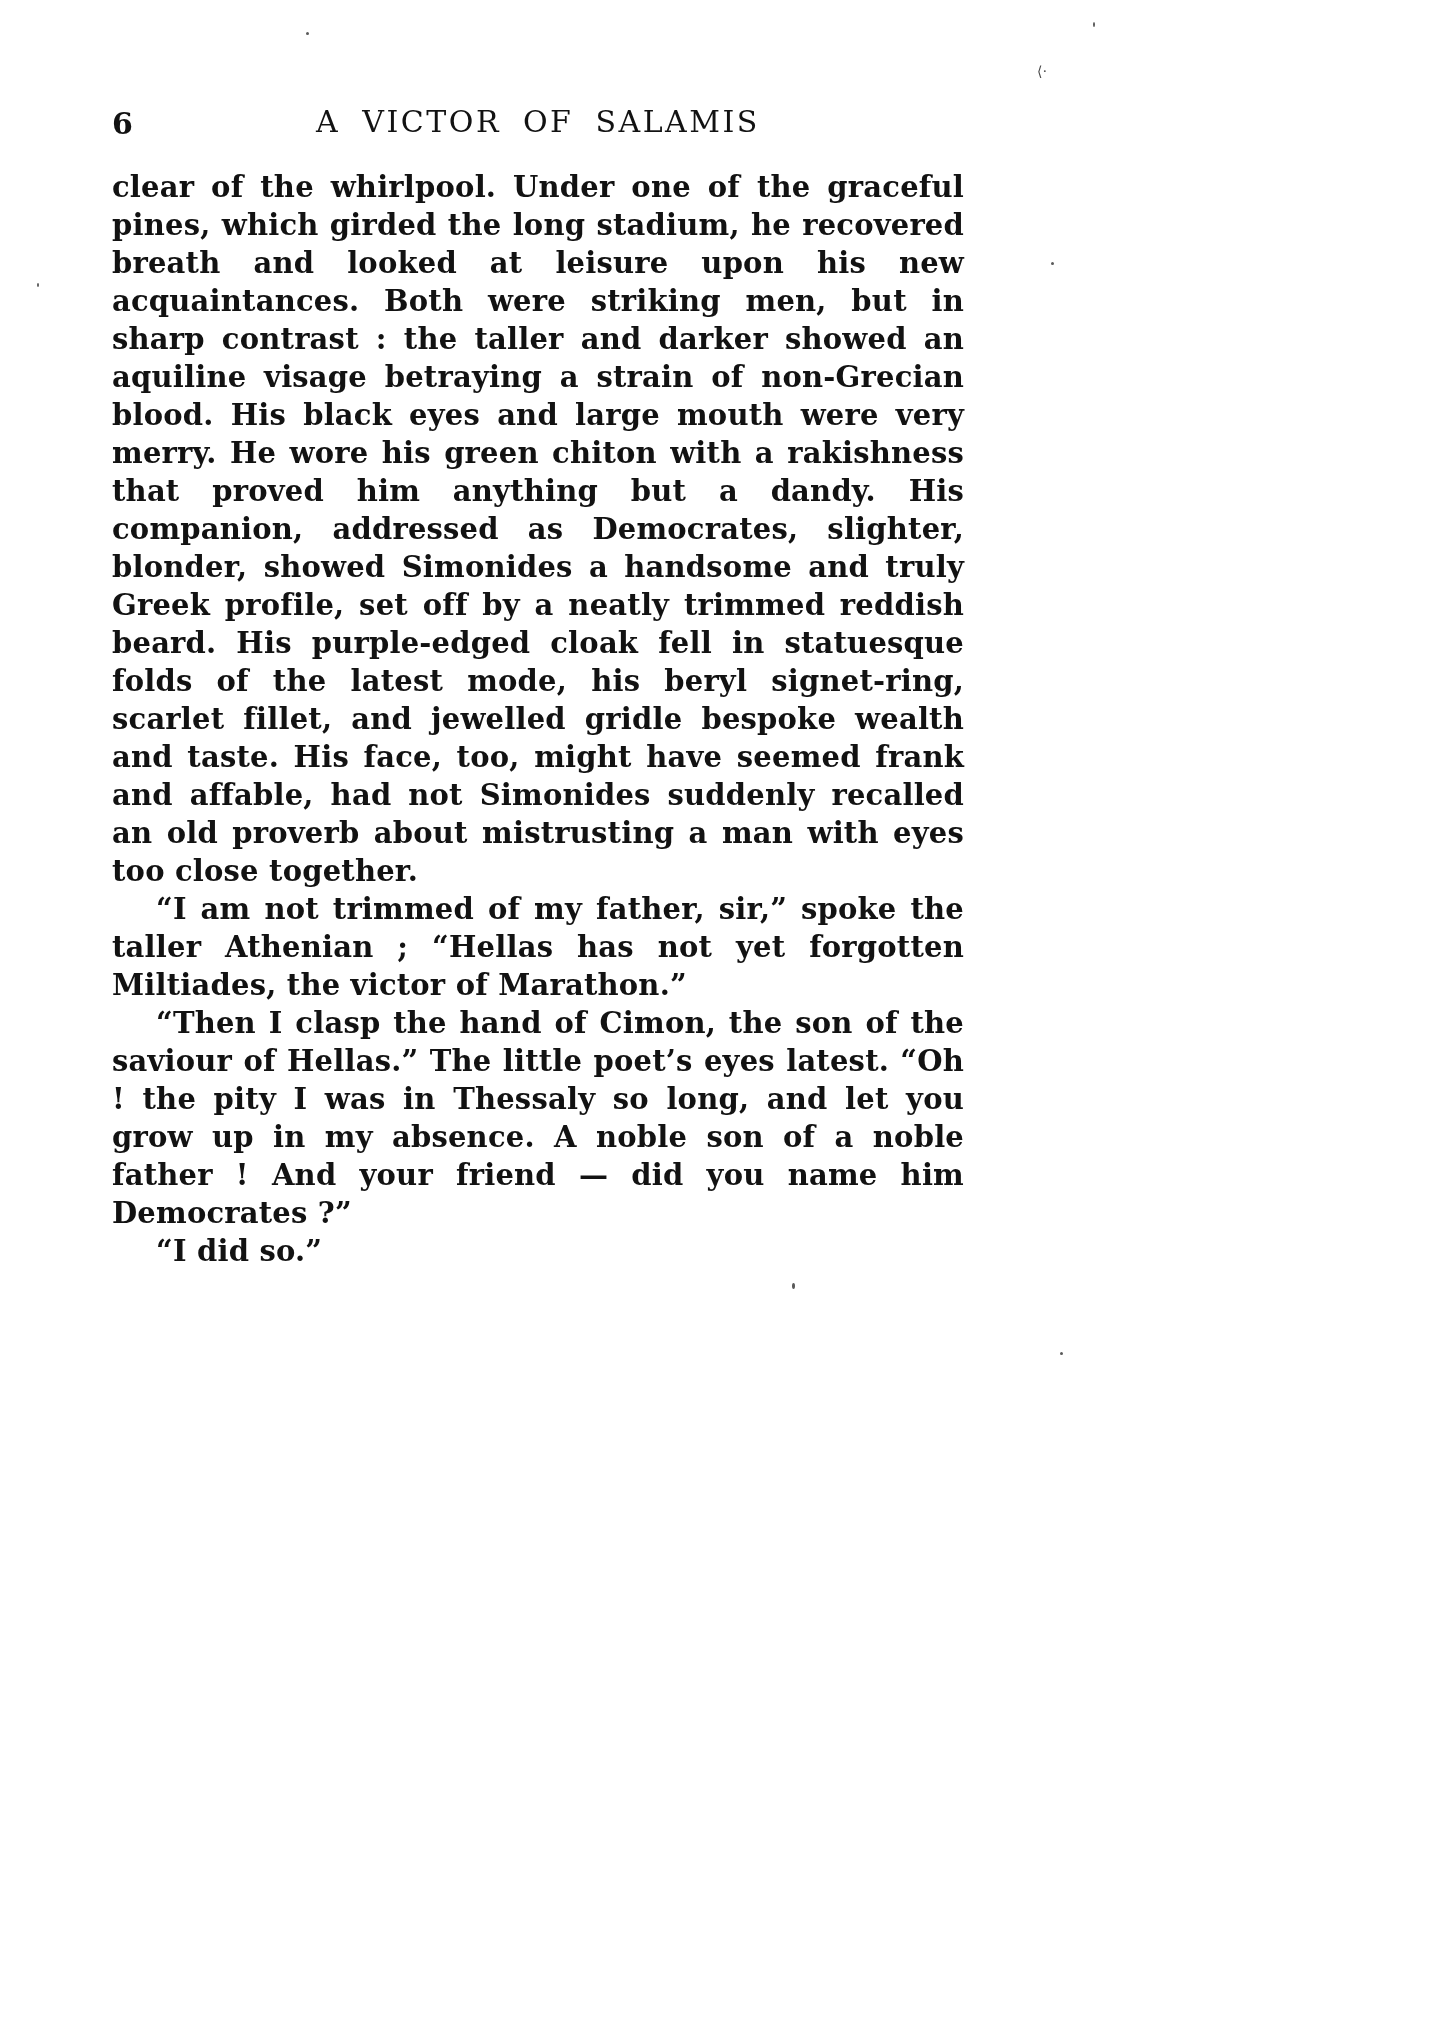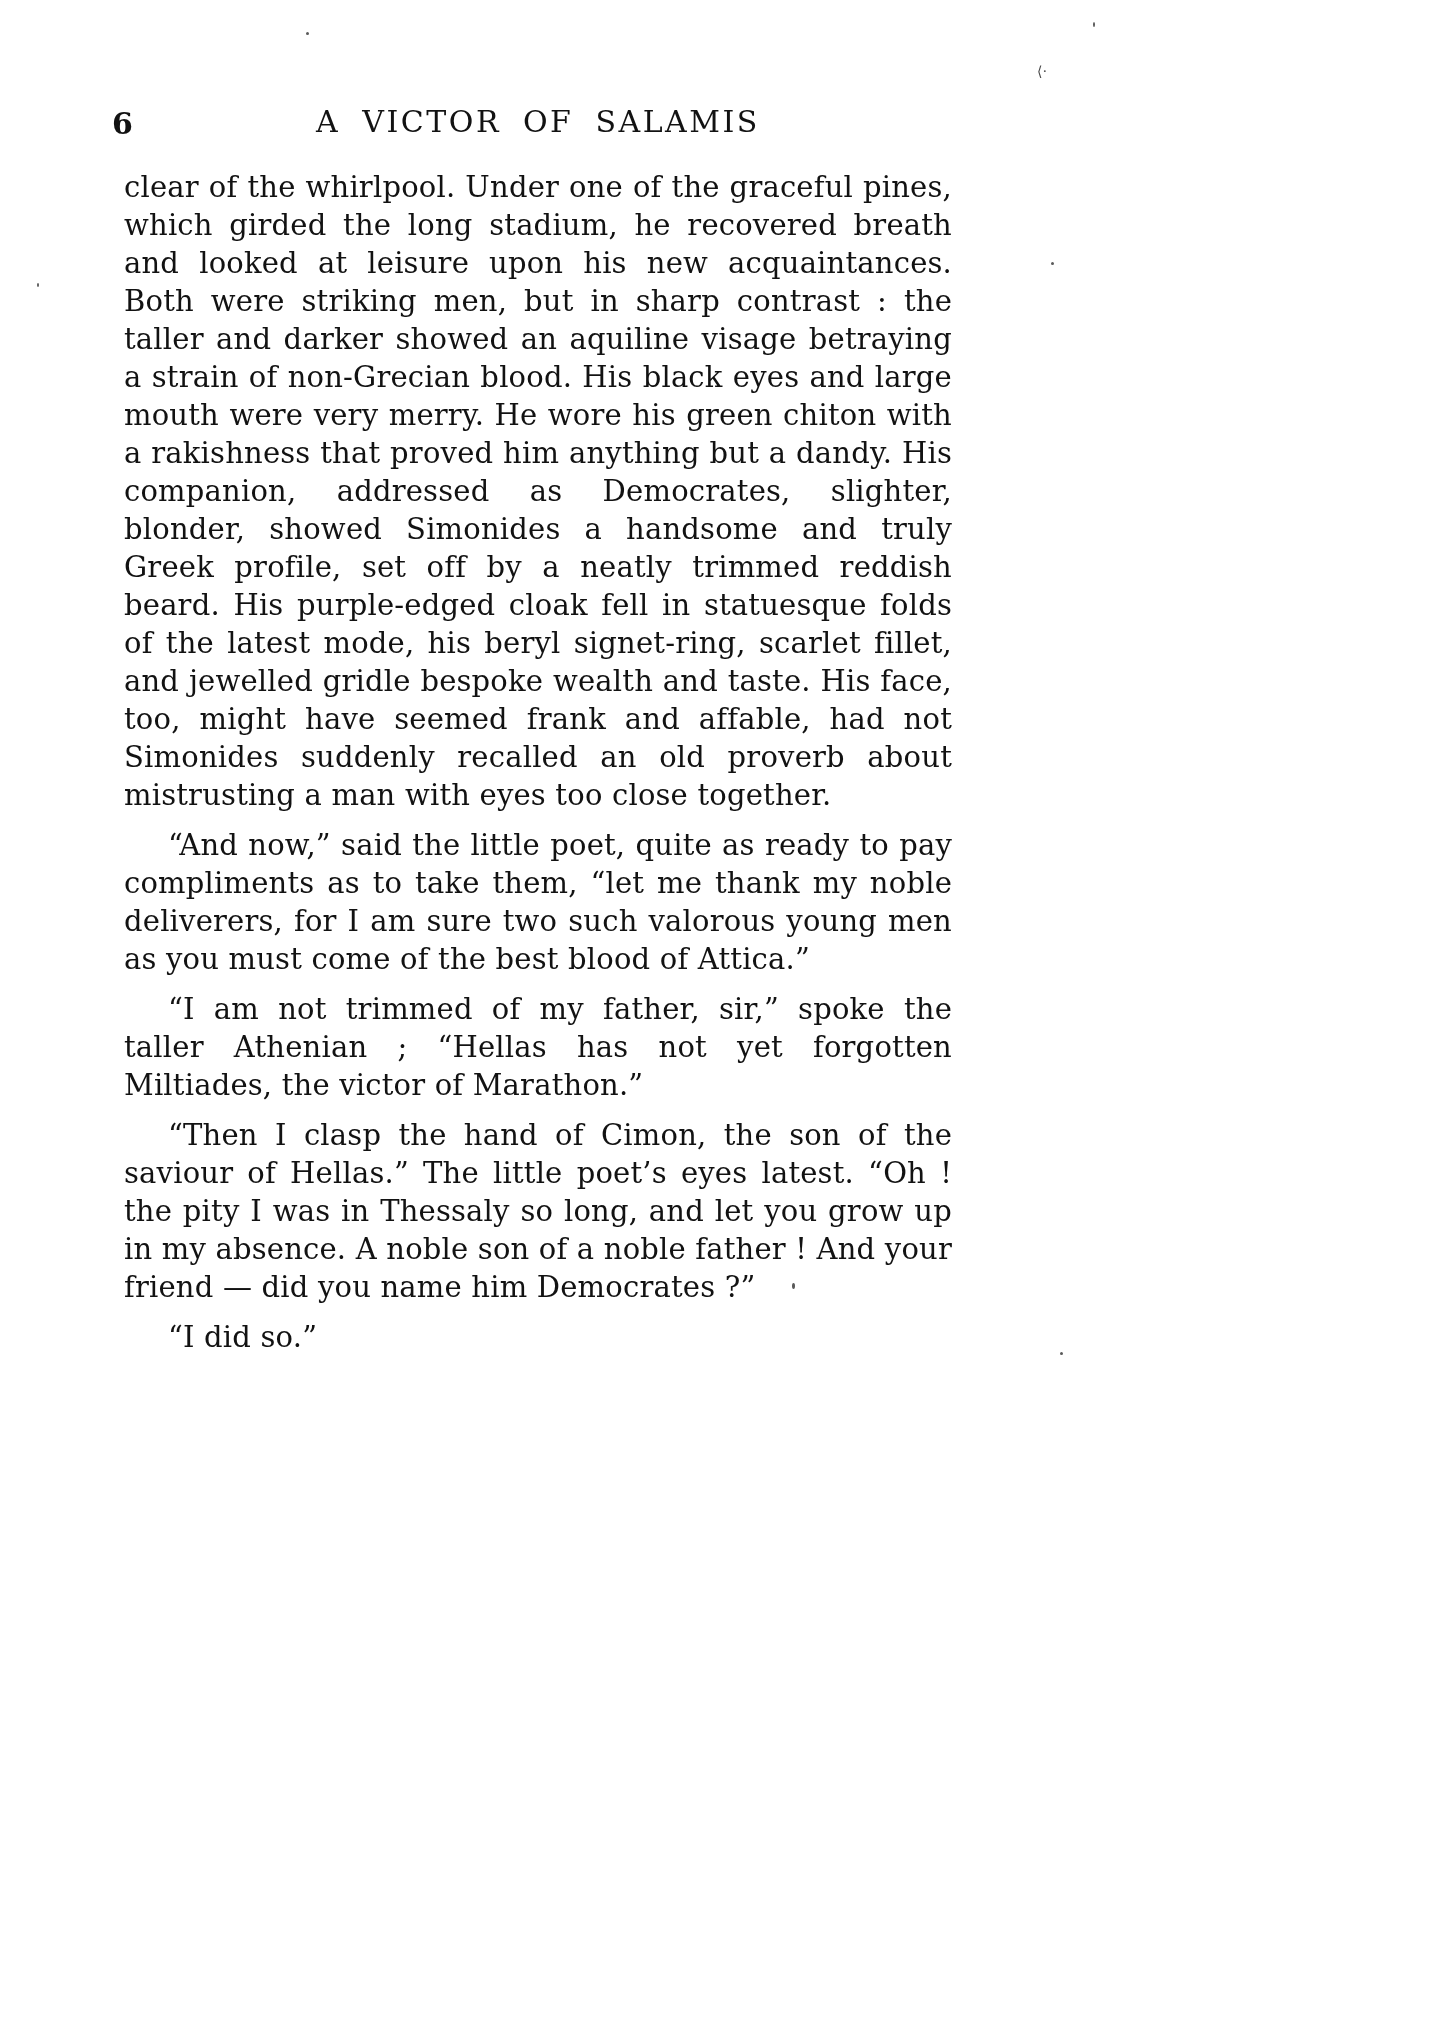--- a/index.html
+++ b/index.html
@@ -40,25 +40,26 @@
     letter-spacing: 1px;
   }
   .running-title {
     text-align: center;
     font-size: 30px;
     letter-spacing: 2.5px;
     word-spacing: 10px;
     white-space: nowrap;
   }
   .page-body p {
-    margin: 12px;
+    margin: 0;
     font-size: 29px;
     line-height: 38px;
     text-align: justify;
     letter-spacing: 0.2px;
+    font-weight: bold;
   }
   .page-body p.indent {
     text-indent: 44px;
   }
   .artifact {
     position: absolute;
     color: #4a4a4a;
     font-size: 14px;
     line-height: 1;
     user-select: none;
@@ -84,20 +85,19 @@
 
   <div class="text-block">
 
     <div class="page-header">
       <span class="page-number">6</span>
       <div class="running-title">A VICTOR OF SALAMIS</div>
     </div>
 
     <div class="page-body">
       <p>clear of the whirlpool.  Under one of the graceful pines, which girded the long stadium, he recovered breath and looked at leisure upon his new acquaintances.  Both were striking men, but in sharp contrast : the taller and darker showed an aquiline visage betraying a strain of non-Grecian blood.  His black eyes and large mouth were very merry. He wore his green chiton with a rakishness that proved him anything but a dandy.  His companion, addressed as Democrates, slighter, blonder, showed Simonides a handsome and truly Greek profile, set off by a neatly trimmed reddish beard.  His purple-edged cloak fell in statuesque folds of the latest mode, his beryl signet-ring, scarlet fillet, and jewelled gridle bespoke wealth and taste.  His face, too, might have seemed frank and affable, had not Simonides suddenly recalled an old proverb about mistrusting a man with eyes too close together.</p>
-      <p class="indent">“And now,” said the little poet, quite as ready to pay compliments as to take them, “let me thank my noble deliverers, for I am sure two such valorous young men as you must come of the best blood of Attica.”</p>
       <p class="indent">“I am not trimmed of my father, sir,” spoke the taller Athenian ; “Hellas has not yet forgotten Miltiades, the victor of Marathon.”</p>
       <p class="indent">“Then I clasp the hand of Cimon, the son of the saviour of Hellas.”  The little poet’s eyes latest.  “Oh ! the pity I was in Thessaly so long, and let you grow up in my absence. A noble son of a noble father !  And your friend — did you name him Democrates ?”</p>
       <p class="indent">“I did so.”</p>
     </div>
 
   </div>
 </div>
 
 </body></html>

